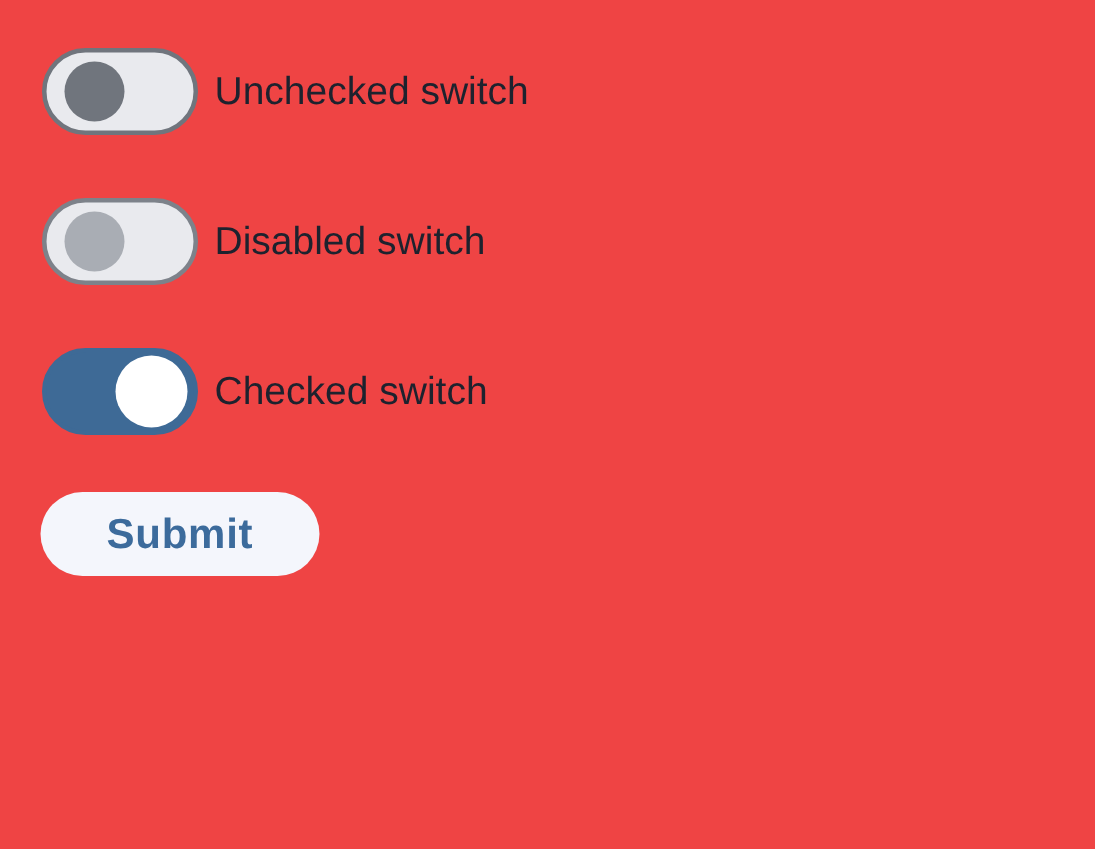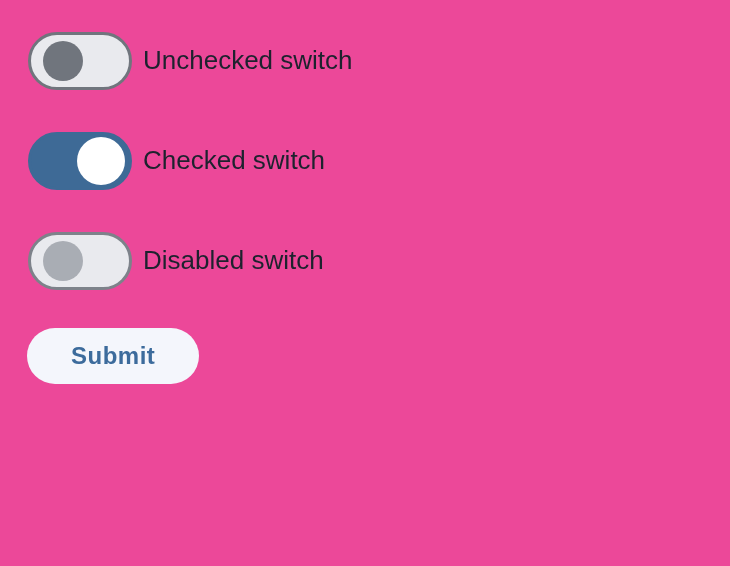--- a/index.html
+++ b/index.html
@@ -5,21 +5,21 @@
   html, body {
     margin: 0;
     padding: 0;
     background: #ffffff;
     font-family: "Liberation Sans", "DejaVu Sans", sans-serif;
   }
   .page {
     position: relative;
     width: 730px;
     height: 566px;
-    background: #ec4899;
+    background: #ef4444;
     box-sizing: border-box;
     padding: 32px 0 0 20px;
     display: flex;
     flex-direction: column;
     align-items: flex-start;
     overflow: hidden;
   }
   .switch-row {
     display: flex;
     align-items: center;
@@ -78,51 +78,51 @@
   .submit-button {
     margin-top: 38px;
     margin-left: 7px;
     height: 56px;
     padding: 0 44px;
     border: none;
     border-radius: 28px;
     background: var(--button_bg, #f4f6fc);
     color: var(--button_text, #3c6b9c);
     font-family: "Liberation Sans", "DejaVu Sans", sans-serif;
-    font-size: 24px;
+    font-size: 28px;
     font-weight: bold;
     letter-spacing: 0.5px;
     cursor: pointer;
     display: flex;
     align-items: center;
     justify-content: center;
   }
 </style>
 </head>
 <body>
 
 <div class="page">
 
   <div class="switch-row row-1 label-right unchecked">
     <div class="switch-track">
       <div class="switch-thumb"></div>
     </div>
     <span class="switch-label">Unchecked switch</span>
   </div>
 
+  <div class="switch-row row-3 label-right disabled">
+    <div class="switch-track">
+      <div class="switch-thumb"></div>
+    </div>
+    <span class="switch-label">Disabled switch</span>
+  </div>
+
   <div class="switch-row row-2 label-right checked">
     <div class="switch-track">
       <div class="switch-thumb"></div>
     </div>
     <span class="switch-label">Checked switch</span>
-  </div>
-
-  <div class="switch-row row-3 label-right disabled">
-    <div class="switch-track">
-      <div class="switch-thumb"></div>
-    </div>
-    <span class="switch-label">Disabled switch</span>
   </div>
 
 
   <button class="submit-button">Submit</button>
 
 </div>
 
 </body></html>

